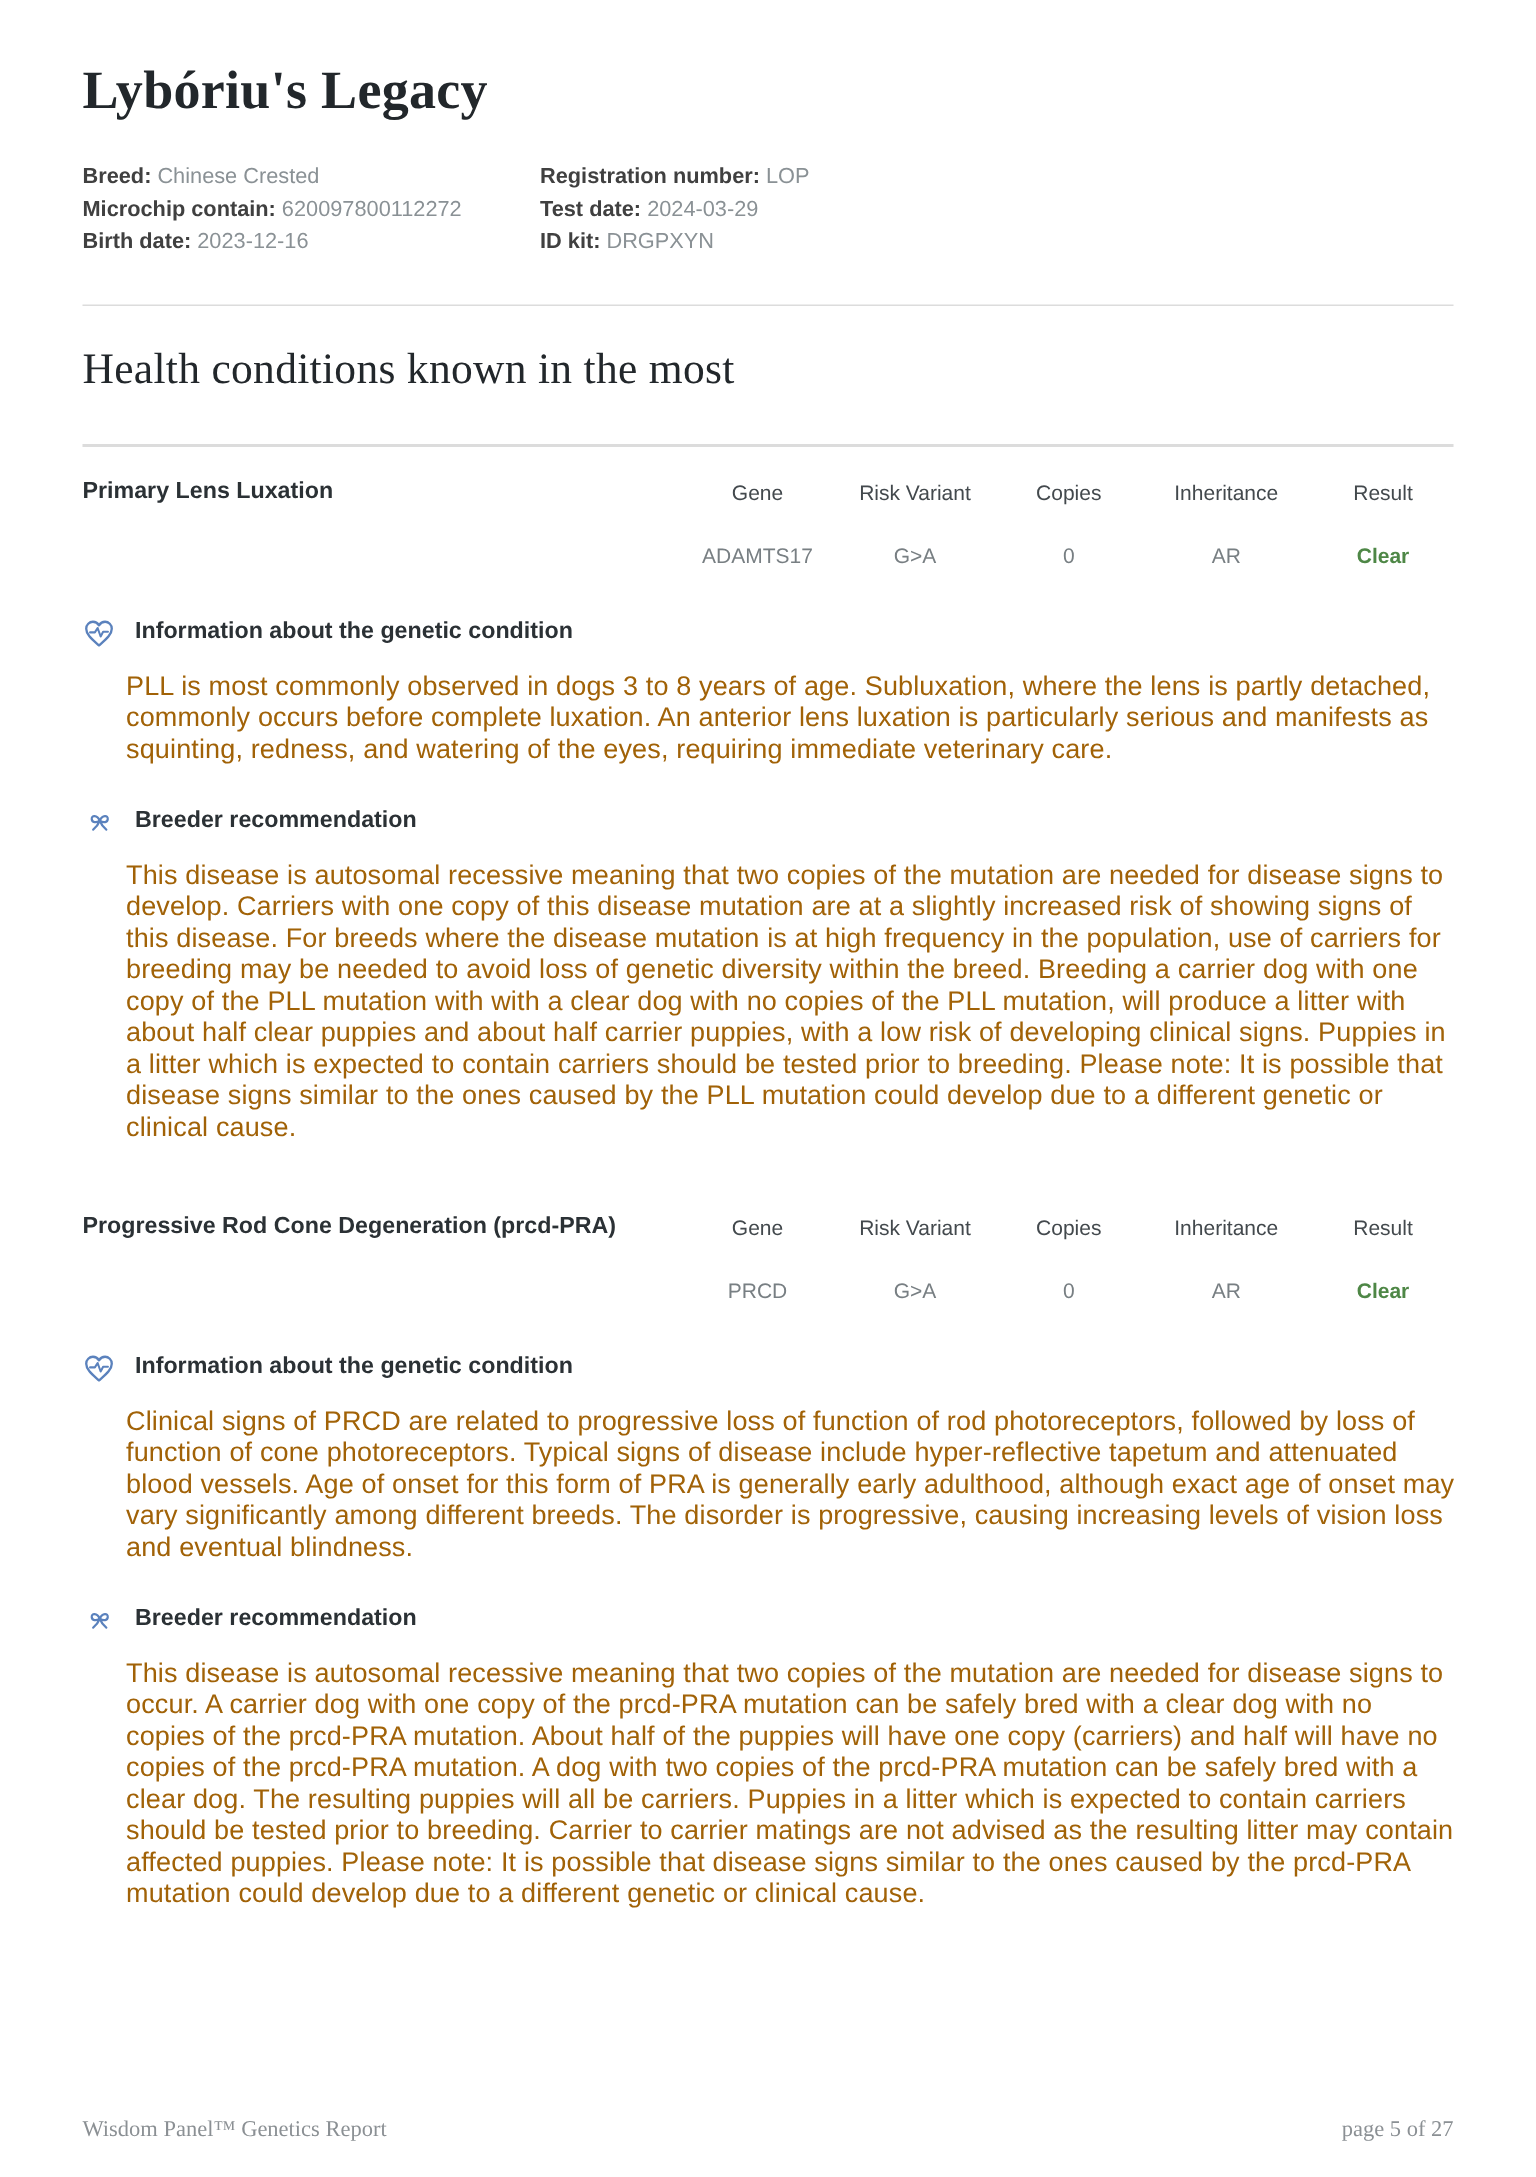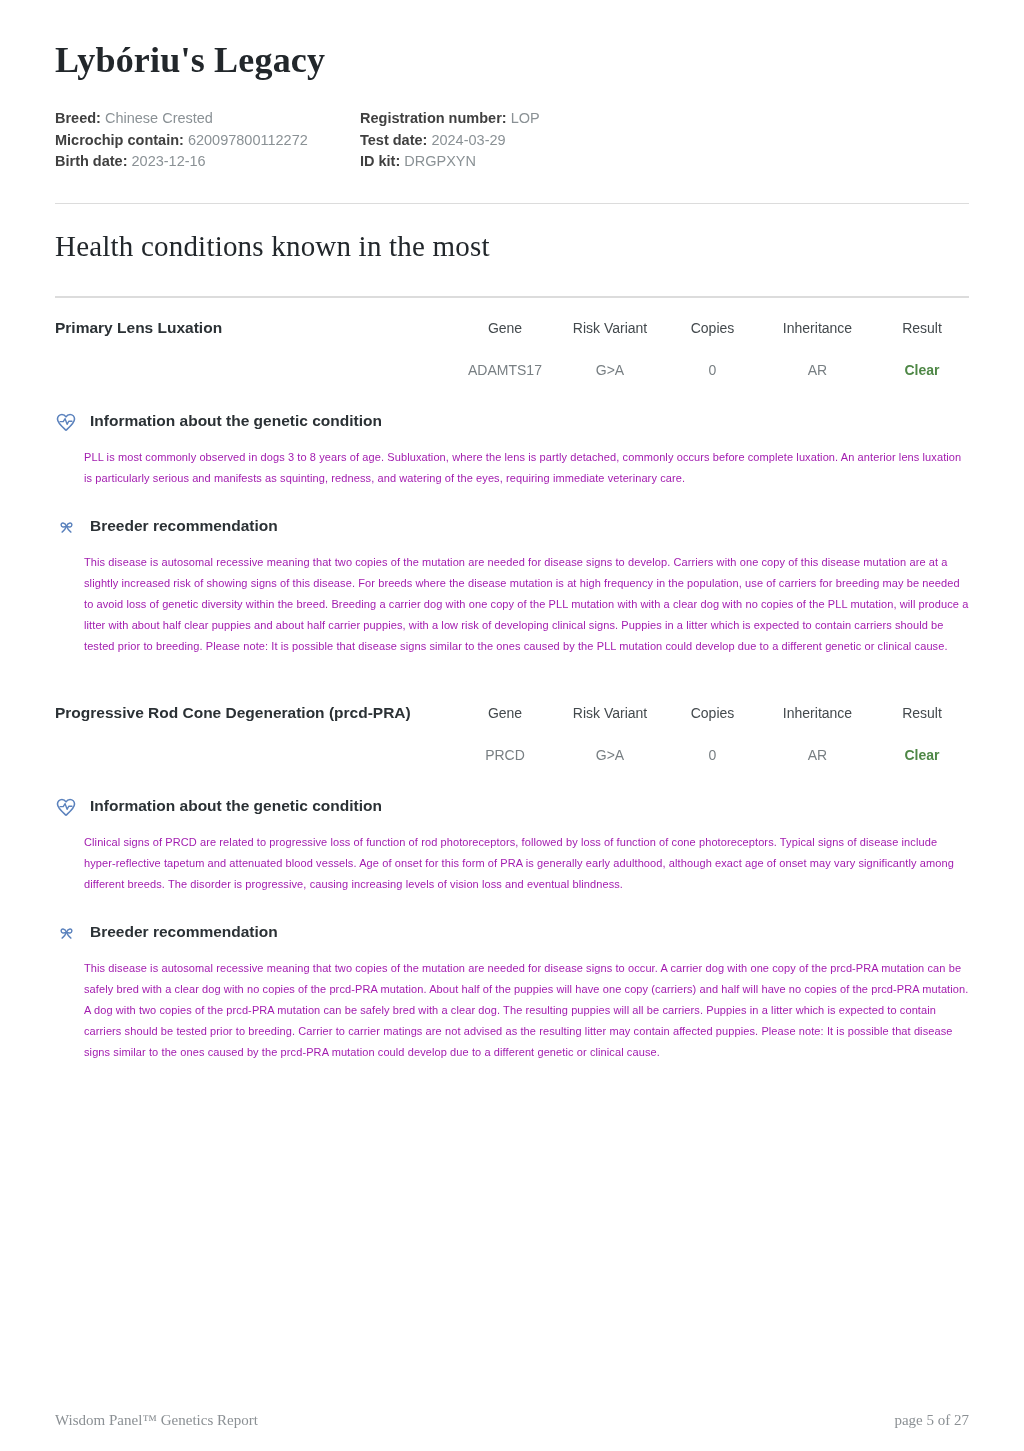--- a/index.html
+++ b/index.html
@@ -41,21 +41,21 @@
   .cond-title { grid-row:1 / span 2; font-size:15.5px; font-weight:700; color:#2b3135; line-height:20px; }
   .th { font-size:14px; color:#43494d; text-align:center; line-height:20px; }
   .td { font-size:14px; color:#787f83; text-align:center; line-height:20px; }
   .td.result-clear { color:#4e8746; font-weight:700; }
 
   
   .block-head { display:flex; align-items:flex-start; gap:13px; margin-top:28px; }
   .block-head.first { margin-top:32px; }
   .block-head h4 { font-size:15.5px; font-weight:700; color:#2b3135; }
   .icon { width:22px; height:22px; display:inline-flex; align-items:center; justify-content:center; flex:0 0 22px; }
-  .para { margin-top:13px; margin-left:29px; width:886px; font-size:11px; line-height:21px; color:#a21caf; letter-spacing:.1px; }
+  .para { margin-top:13px; margin-left:29px; width:886px; font-size:18px; line-height:21px; color:#a16207; letter-spacing:.1px; }
 
   
   .footer { margin-top:auto; padding-bottom:22px; display:flex; justify-content:space-between; font-family:"Liberation Serif", serif; font-size:15px; color:#8b9094; }
 </style>
 </head>
 <body>
 
 <div class="page">
 
   <h1 class="dog-name">Lybóriu's Legacy</h1>

